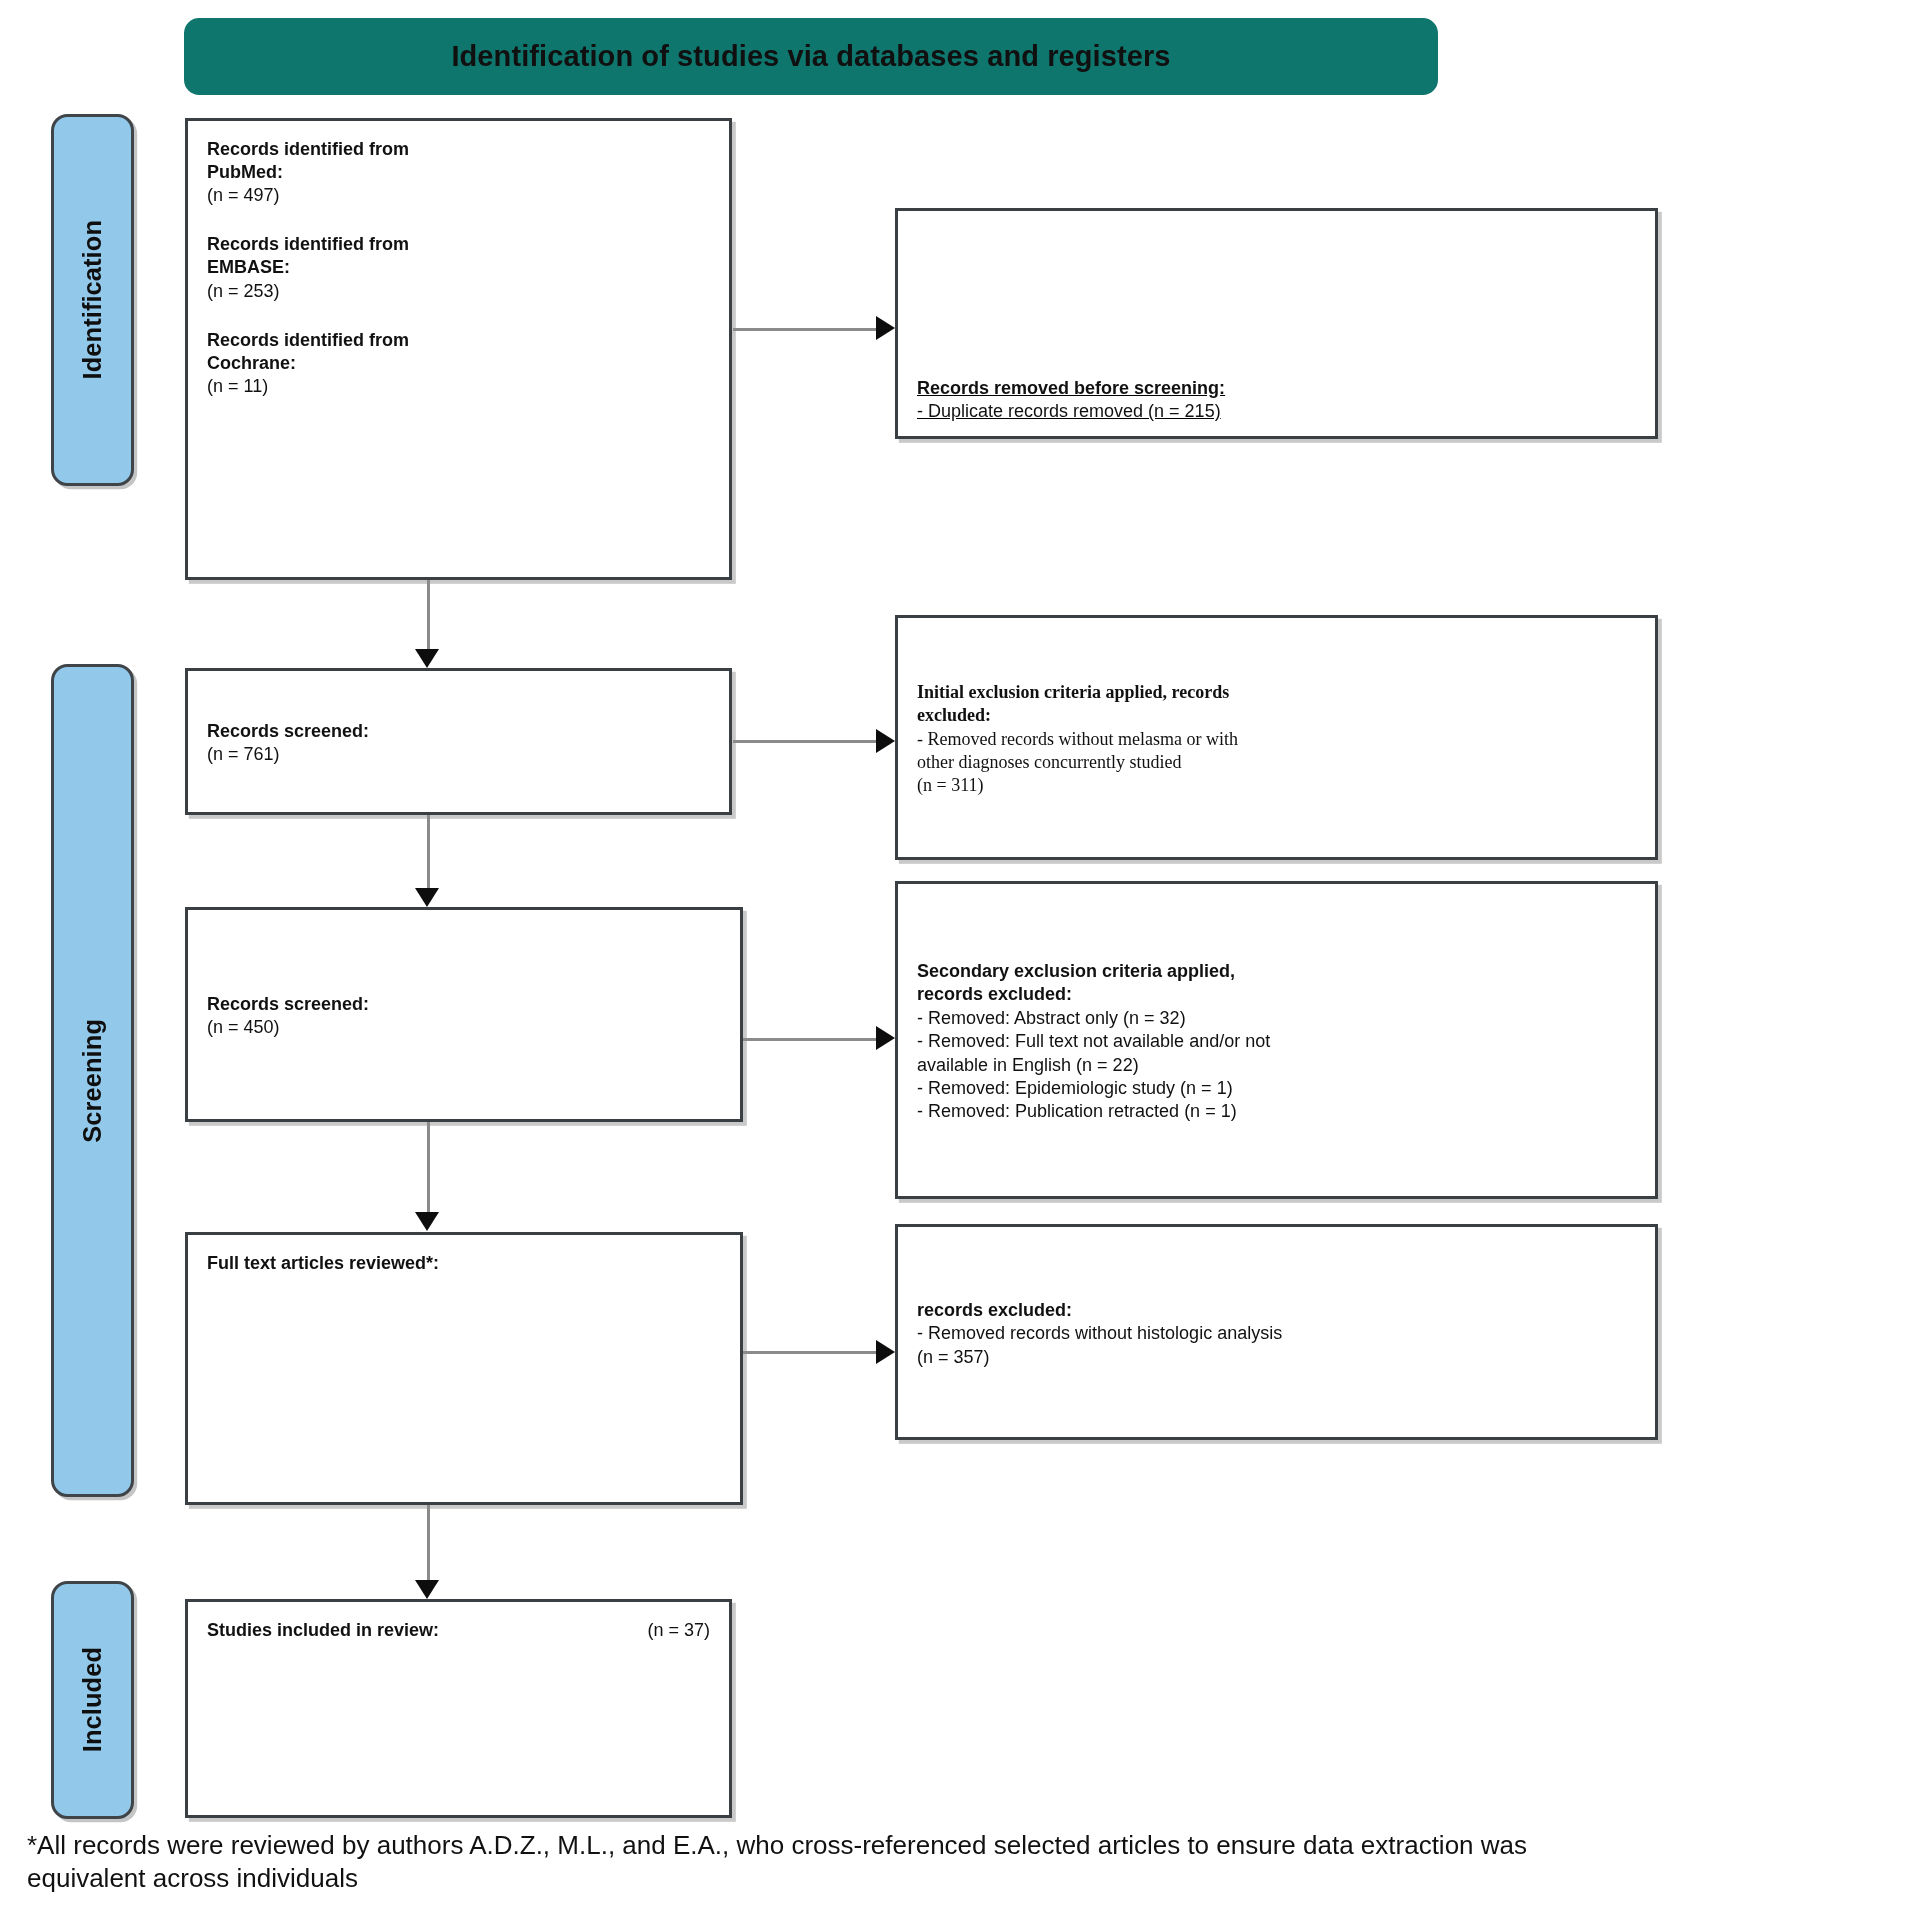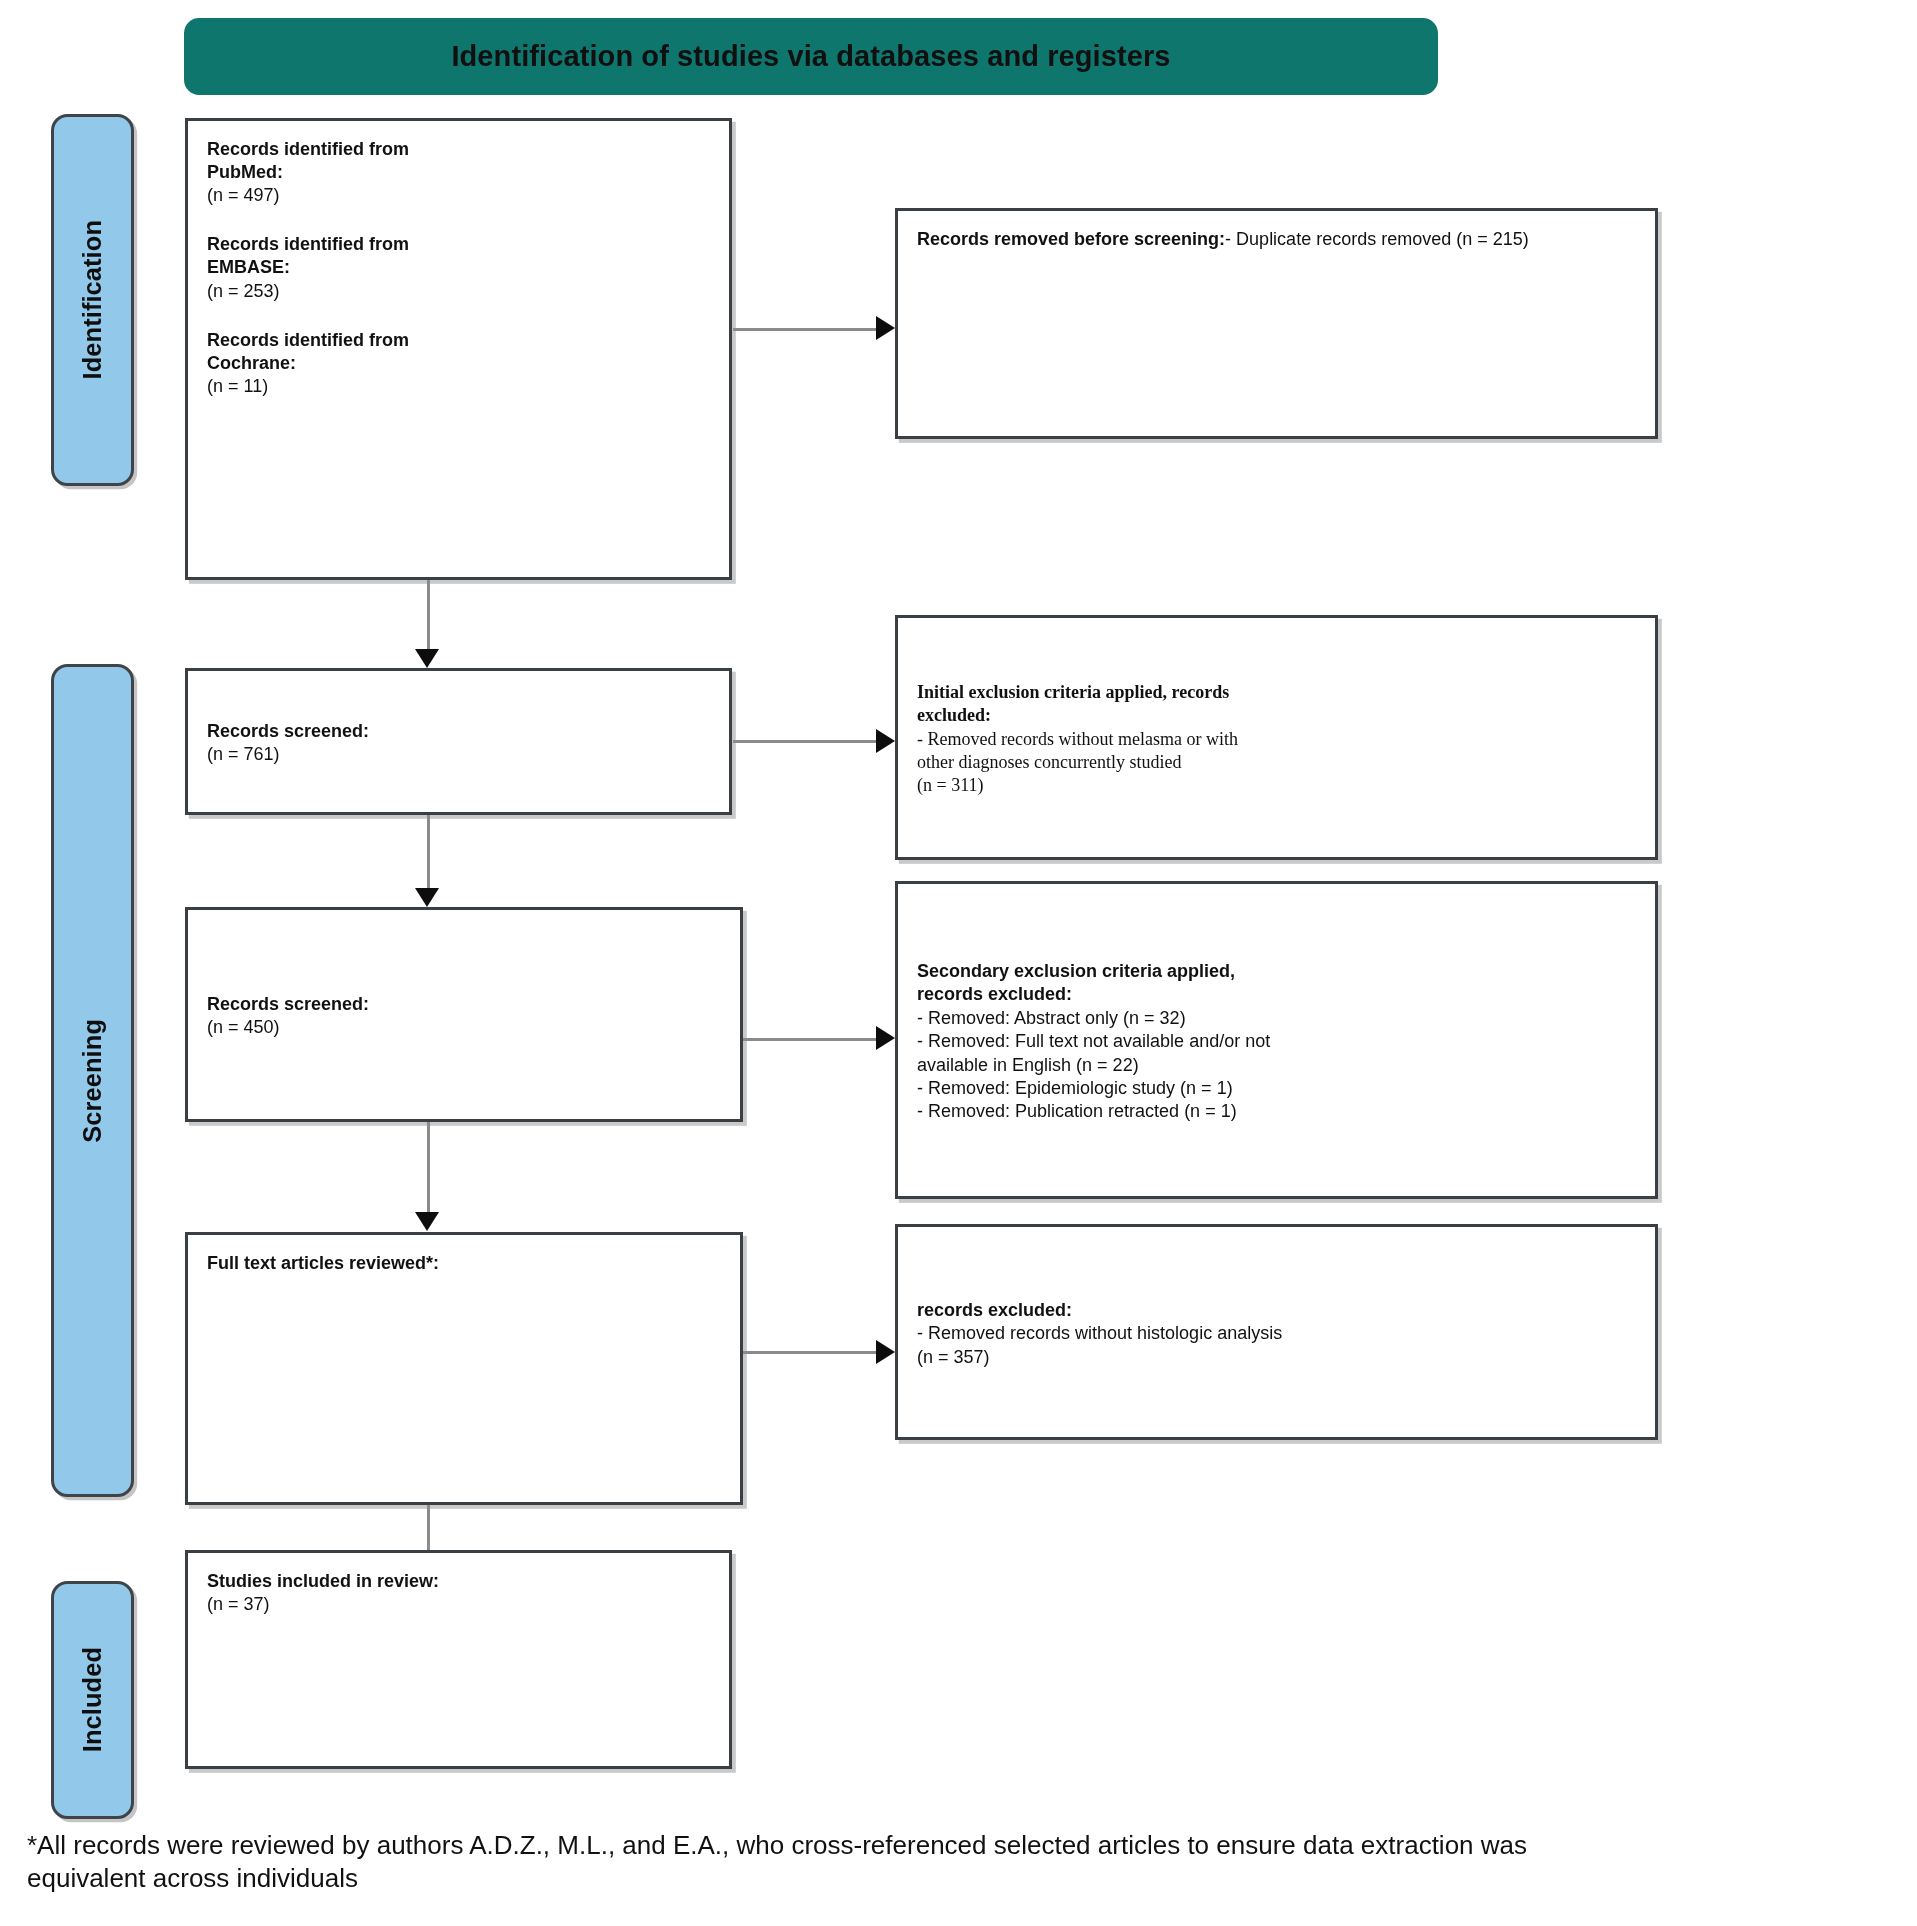--- a/index.html
+++ b/index.html
@@ -138,21 +138,21 @@
     <div class="line b">Records identified from</div>
     <div class="line b">EMBASE:</div>
     <div class="line">(n = 253)</div>
     <div class="line gap"></div>
     <div class="line b">Records identified from</div>
     <div class="line b">Cochrane:</div>
     <div class="line">(n = 11)</div>
   </div>
 
   <div class="box" style="left:895px; top:208px; width:763px; height:231px;
-              display:flex; flex-direction:row; justify-content:flex-start;">
+              display:flex; flex-direction:column; justify-content:flex-end;text-decoration:underline;">
     <div class="line b">Records removed before screening:</div>
     <div class="line">- Duplicate records removed (n = 215)</div>
   </div>
 
   <div class="conn h" style="left:733px; top:328px; width:144px;"></div>
   <div class="arrowhead right" style="left:876px; top:316px;"></div>
 
   <div class="conn v" style="left:427px; top:580px; width:3.2px; height:71px;"></div>
   <div class="arrowhead down" style="left:415px; top:649px;"></div>
 
@@ -211,22 +211,22 @@
     <div class="line">- Removed records without histologic analysis</div>
     <div class="line">(n = 357)</div>
   </div>
 
   <div class="conn h" style="left:743px; top:1351px; width:133px;"></div>
   <div class="arrowhead right" style="left:876px; top:1340px;"></div>
 
   <div class="conn v" style="left:427px; top:1505px; width:3.2px; height:77px;"></div>
   <div class="arrowhead down" style="left:415px; top:1580px;"></div>
 
-  <div class="box" style="left:185px; top:1550px; width:547px; height:219px;
-              display:flex; flex-direction:column; justify-content:flex-start;">
+  <div class="box" style="left:185px; top:1599px; width:547px; height:219px;
+              display:flex; flex-direction:row; justify-content:space-between;">
     <div class="line b">Studies included in review:</div>
     <div class="line">(n = 37)</div>
   </div>
 
   <div class="footnote" style="left:27px; top:1829px;">
     <div>*All records were reviewed by authors A.D.Z., M.L., and E.A., who cross-referenced selected articles to ensure data extraction was</div>
     <div>equivalent across individuals</div>
   </div>
 
 </div>

